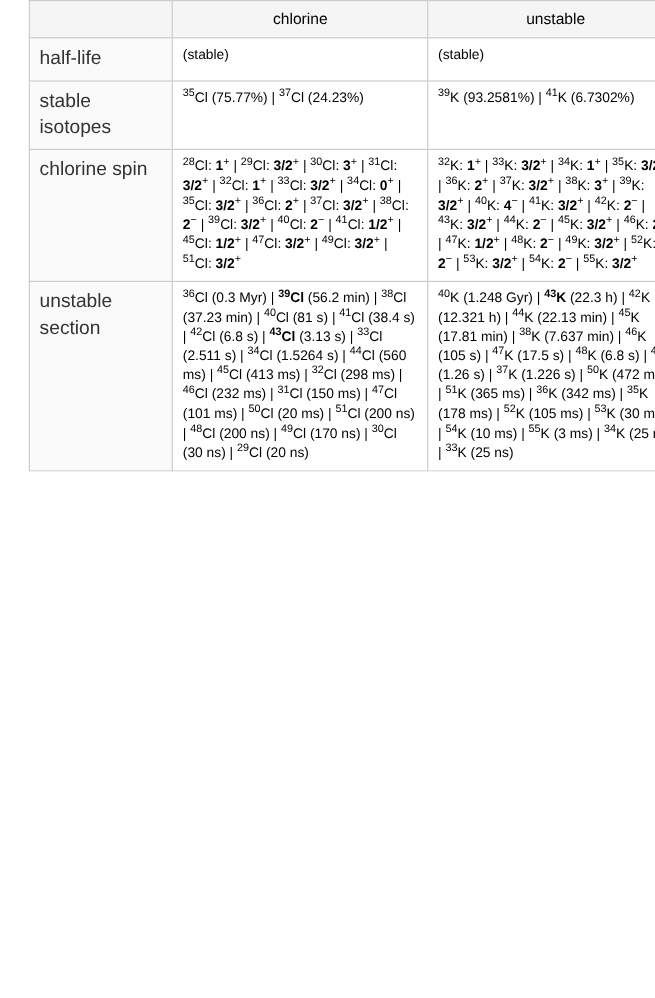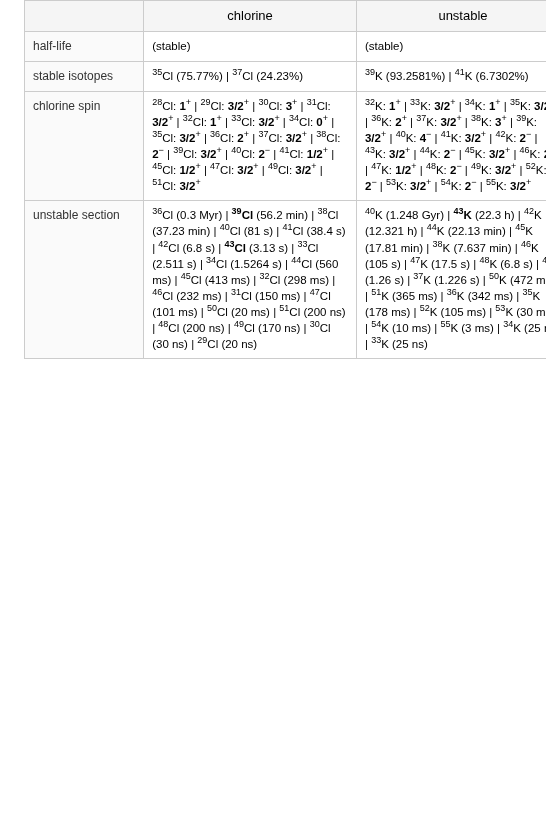--- a/index.html
+++ b/index.html
@@ -22,21 +22,21 @@
     }
     th {
       text-align: center;
       background: #f5f5f5;
       font-weight: normal;
       font-size: 13px;
     }
     td.row-label {
       width: 120px;
       color: #333;
-      font-size: 12px;
+      font-size: 16px;
       background: #fafafa;
     }
     td.col-cl, td.col-k {
       width: 215px;
       font-size: 11.5px;
     }
     sup {
       font-size: 9px;
       vertical-align: super;
       line-height: 0;

